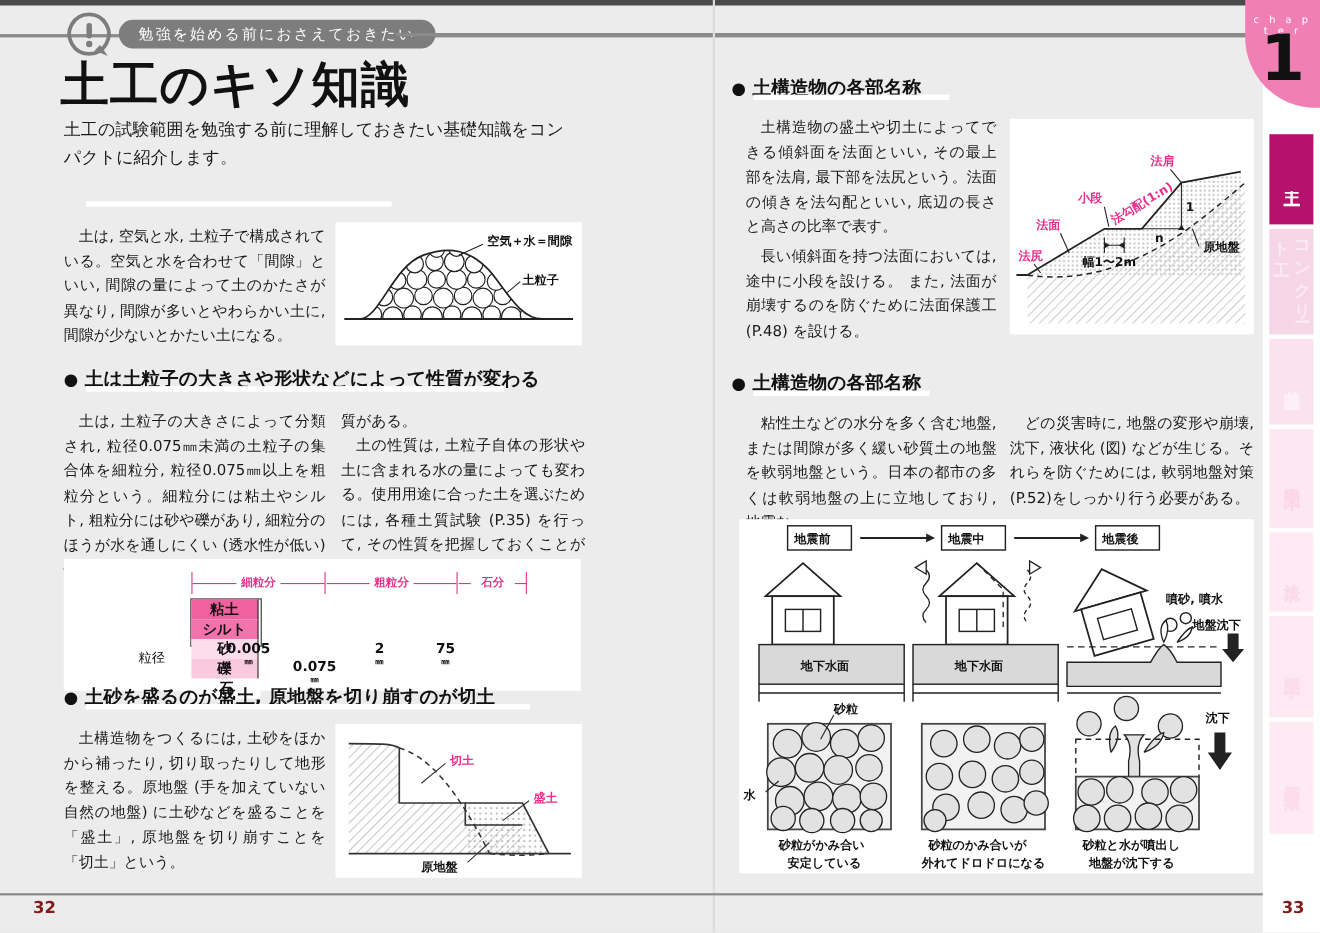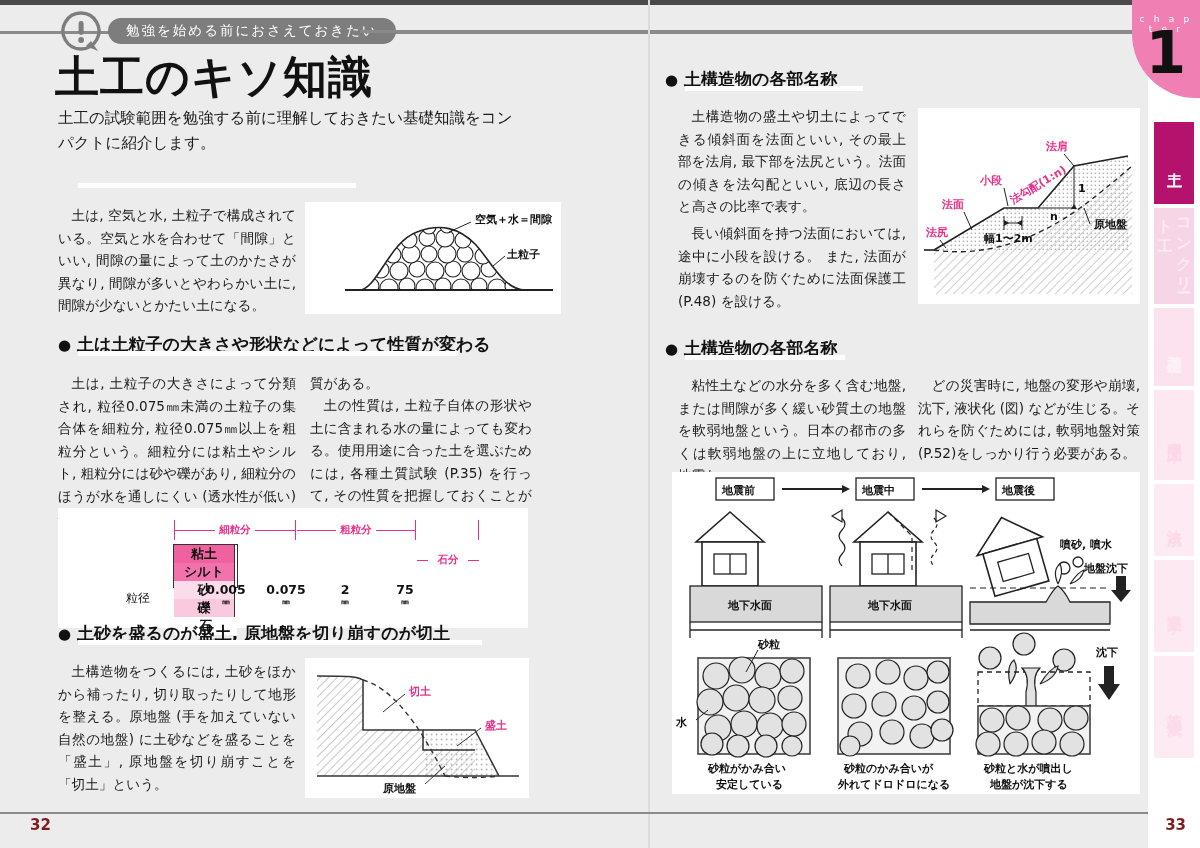--- a/index.html
+++ b/index.html
@@ -79,21 +79,21 @@
   <div class="pill-line"></div>
   <div class="title">土工のキソ知識</div>
   <div class="lead">土工の試験範囲を勉強する前に理解しておきたい基礎知識をコンパクトに紹介します。</div>
 
   <div class="sec-rule" style="left:78px;top:183px;width:278px;"></div>
 
   <div class="para" style="left:58px;top:204px;width:238px;">
     <span class="ind">土は, 空気と水, 土粒子で構成されている。空気と水を合わせて「間隙」といい, 間隙の量によって土のかたさが異なり, 間隙が多いとやわらかい土に, 間隙が少ないとかたい土になる。</span>
   </div>
 
-  <div class="fig" style="left:305px;top:202px;width:224px;height:112px;padding-left:32px;">
+  <div class="fig" style="left:305px;top:202px;width:224px;height:112px;">
     <svg width="224" height="112" viewBox="0 0 224 112">
       <defs>
         <clipPath id="moundclip">
             <path d="M22 88 C40 88 52 40 80 30 C104 21 122 26 138 42 C152 56 166 88 188 88 Z"></path>
           </clipPath>
       </defs>
       <g clip-path="url(#moundclip)" stroke="#222" stroke-width="1.1" fill="#fff">
         <circle cx="34" cy="84" r="8"></circle>
           <circle cx="52" cy="86" r="9"></circle>
           <circle cx="70" cy="84" r="8"></circle>
@@ -144,39 +144,39 @@
   <div class="para" style="left:310px;top:372px;width:222px;">
     <span>質がある。</span>
   </div>
   <div class="para" style="left:310px;top:394px;width:222px;">
     <span class="ind">土の性質は, 土粒子自体の形状や土に含まれる水の量によっても変わる。使用用途に合った土を選ぶためには, 各種土質試験 (P.35) を行って, その性質を把握しておくことが大切である。</span>
   </div>
 
   <div class="ptable">
     <div class="brk" style="left:117px;width:120px;">細粒分</div>
     <div class="brk" style="left:239px;width:118px;">粗粒分</div>
-    <div class="brk" style="left:359px;width:62px;margin-top:30px;">石分</div>
+    <div class="brk" style="left:359px;width:62px;">石分</div>
     <div class="tick" style="left:116px;"></div>
       <div class="tick" style="left:237px;"></div>
     <div class="tick" style="left:357px;"></div>
       <div class="tick" style="left:420px;"></div>
 
     <div class="ptab-cells">
       <div class="c" style="width:60px;background:#f0619f;">粘土</div>
       <div class="c" style="width:60px;background:#f272ab;">シルト</div>
       <div class="c" style="width:60px;background:#fcdcea;">砂</div>
       <div class="c" style="width:60px;background:#f9c9df;">礫</div>
       <div class="c" style="width:63px;background:#ffffff;">石</div>
     </div>
 
     <div class="plabel">粒径</div>
     <div class="pv" style="left:146px;width:44px;">
       <span>0.005</span><small>㎜</small>
     </div>
-    <div class="pv" style="left:206px;width:44px;">
+    <div class="pv" style="left:206px;width:44px;margin-top:16px;">
       <span>0.075</span><small>㎜</small>
     </div>
     <div class="pv" style="left:272px;width:30px;">
       <span>2</span><small>㎜</small>
     </div>
     <div class="pv" style="left:330px;width:34px;">
       <span>75</span><small>㎜</small>
     </div>
   </div>
 

